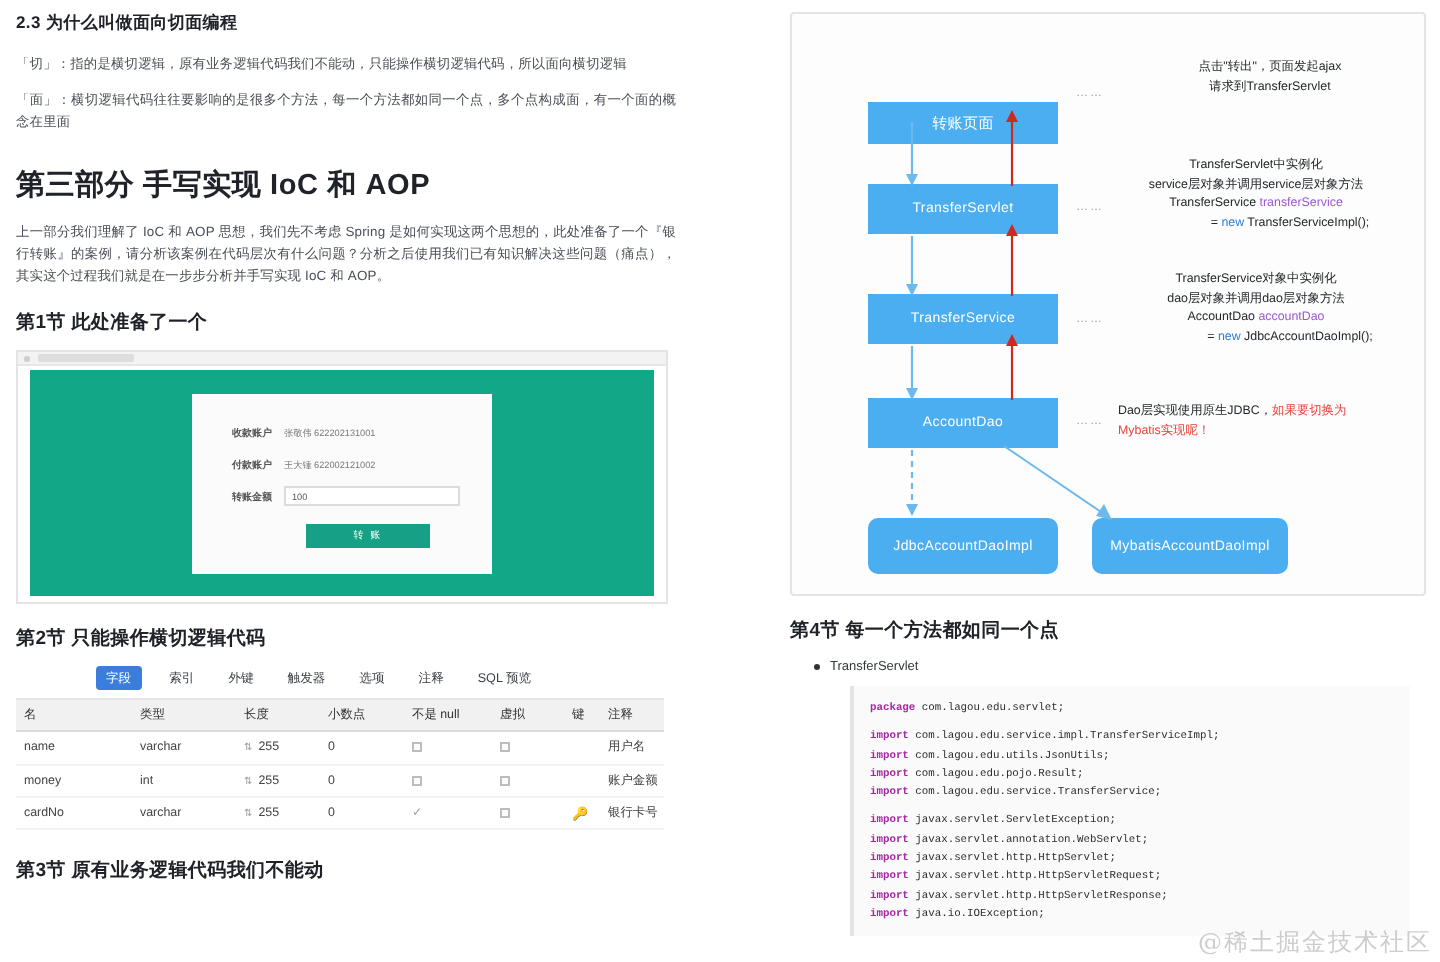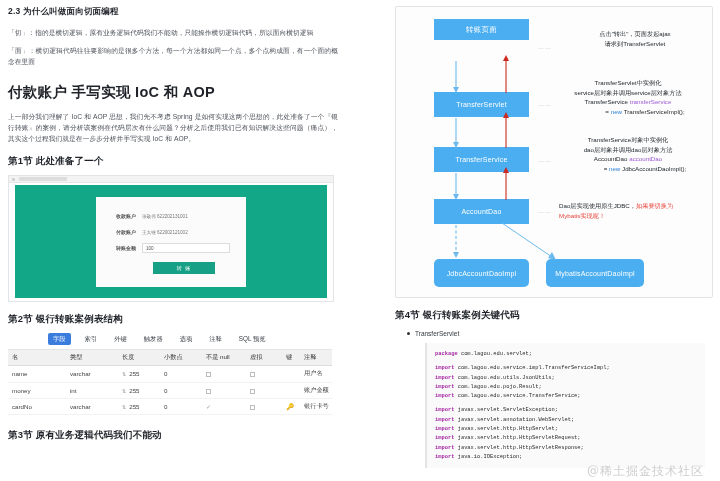--- a/index.html
+++ b/index.html
@@ -128,37 +128,37 @@
     padding:7px 8px 6px 8px; position:relative;
   }
   .codeline {
     font-family:"Liberation Mono","DejaVu Sans Mono", monospace;
     font-size:5.4px; line-height:1.72; color:#2d2d2d; white-space:pre;
   }
   .kw { color:#a626a4; font-weight:bold; }
   .blank { height:5px; }
 
   .watermark {
-    position:absolute; right:16px; bottom:1px;
+    position:absolute; right:4px; bottom:1px;
     font-size:12px; color:rgba(130,130,130,0.40);
     font-family:"DejaVu Serif", serif; letter-spacing:1px; white-space:nowrap;
   }
 </style>
 </head>
 <body>
 
 <div class="page">
 
   <div class="col-left">
 
     <div class="h-small">2.3 为什么叫做面向切面编程</div>
     <div class="para">「切」：指的是横切逻辑，原有业务逻辑代码我们不能动，只能操作横切逻辑代码，所以面向横切逻辑</div>
     <div class="para">「面」：横切逻辑代码往往要影响的是很多个方法，每一个方法都如同一个点，多个点构成面，有一个面的概念在里面</div>
 
-    <div class="h-big">付款账户 手写实现 IoC 和 AOP</div>
+    <div class="h-big">第三部分 手写实现 IoC 和 AOP</div>
     <div class="para">上一部分我们理解了 IoC 和 AOP 思想，我们先不考虑 Spring 是如何实现这两个思想的，此处准备了一个『银行转账』的案例，请分析该案例在代码层次有什么问题？分析之后使用我们已有知识解决这些问题（痛点），其实这个过程我们就是在一步步分析并手写实现 IoC 和 AOP。</div>
 
     <div class="h-mid">第1节 此处准备了一个</div>
 
     <div class="shot">
       <div class="shot-bar">
         <div class="shot-dot"></div>
         <div class="shot-url"></div>
       </div>
       <div class="shot-body">
@@ -175,21 +175,21 @@
             <div class="flabel">转账金额</div>
             <div class="finput">100</div>
           </div>
           <div class="fbtn-wrap">
             <div class="fbtn">转 账</div>
           </div>
         </div>
       </div>
     </div>
 
-    <div class="h-mid">第2节 银行转账案例表结构</div>
+    <div class="h-mid">第2节 只能操作横切逻辑代码</div>
 
     <div class="tbl-tabs">
       <div class="tbl-tab active">字段</div>
       <div class="tbl-tab">索引</div>
       <div class="tbl-tab">外键</div>
       <div class="tbl-tab">触发器</div>
       <div class="tbl-tab">选项</div>
       <div class="tbl-tab">注释</div>
       <div class="tbl-tab">SQL 预览</div>
     </div>
@@ -243,21 +243,21 @@
       </table>
     </div>
 
     <div class="h-mid" style="margin-top:14px">第3节 原有业务逻辑代码我们不能动</div>
   </div>
 
   <div class="col-right">
 
     <div class="diagram">
 
-      <div class="node cn" style="left:38px; top:12px; width:95px; height:21px;">转账页面</div>
+      <div class="node cn" style="left:38px; top:44px; width:95px; height:21px;">转账页面</div>
       <div class="node" style="left:38px; top:85px; width:95px; height:25px;">TransferServlet</div>
       <div class="node" style="left:38px; top:140px; width:95px; height:25px;">TransferService</div>
       <div class="node" style="left:38px; top:192px; width:95px; height:25px;">AccountDao</div>
       <div class="node round" style="left:38px; top:252px; width:95px; height:28px;">JdbcAccountDaoImpl</div>
       <div class="node round" style="left:150px; top:252px; width:98px; height:28px;">MybatisAccountDaoImpl</div>
 
       <svg style="position:absolute; left:32px; top:24px; width:120px; height:262px;">
 
         <line x1="28" y1="30" x2="28" y2="56" stroke="#6cb9ee" stroke-width="1.1"></line>
         <polygon points="28,62 25,56 31,56" fill="#6cb9ee"></polygon>
@@ -307,21 +307,21 @@
         <div><span>AccountDao </span><span class="purple">accountDao</span></div>
         <div style="padding-left:34px"><span>= </span><span class="blue">new</span><span> JdbcAccountDaoImpl();</span></div>
       </div>
 
       <div class="ann l" style="left:163px; top:194px; width:152px;">
         <div><span>Dao层实现使用原生JDBC，</span><span class="red">如果要切换为</span></div>
         <div class="red">Mybatis实现呢！</div>
       </div>
     </div>
 
-    <div class="h-mid" style="margin:11px 0 6px 0">第4节 银行转账案例关键代码</div>
+    <div class="h-mid" style="margin:11px 0 6px 0">第4节 每一个方法都如同一个点</div>
 
     <div class="bullet-row">
       <div class="bullet"></div>
       <div class="bullet-txt">TransferServlet</div>
     </div>
 
     <div class="codeblock">
       <div class="codeline"><span class="kw">package</span><span> com.lagou.edu.servlet;</span></div>
       <div class="blank"></div>
       <div class="codeline"><span class="kw">import</span><span> com.lagou.edu.service.impl.TransferServiceImpl;</span></div>

